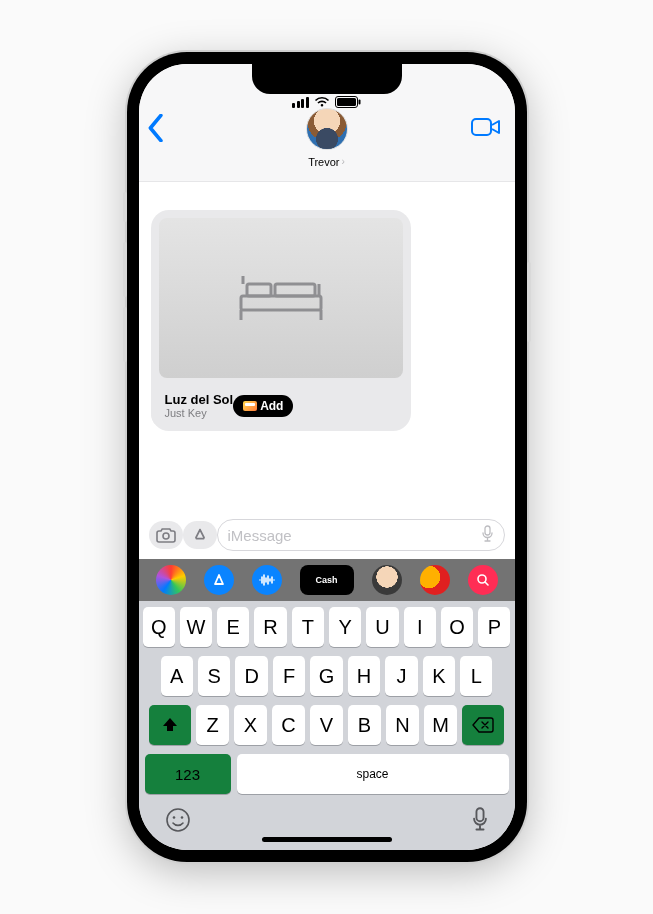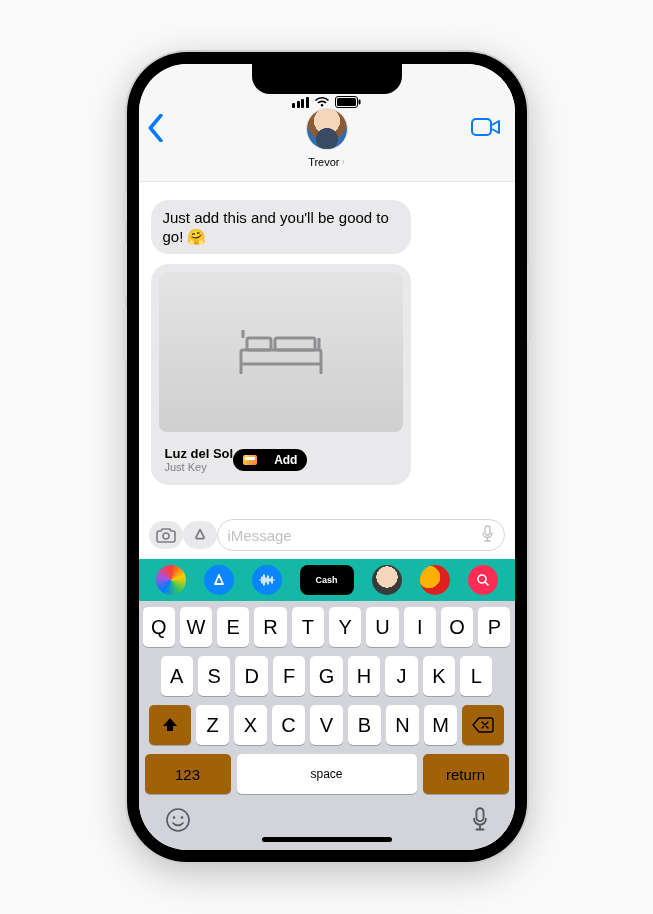--- a/index.html
+++ b/index.html
@@ -56,42 +56,42 @@
   
   .conv { flex: 1; background:#fff; padding: 18px 12px 4px; overflow:hidden; }
   .bubble { max-width: 260px; background:#e9e9eb; color:#000; border-radius:18px; padding:8px 12px; font-size:15px; line-height:1.28; position:relative; }
   .bubble .emoji{ font-size:15px; }
 
   .attachment { margin-top:10px; width:260px; background:#e9e9eb; border-radius:18px; overflow:hidden; position:relative; }
   .attach-img { height:160px; background:linear-gradient(180deg,#e4e4e4,#cfcfcf); margin:8px; border-radius:8px; display:flex; align-items:center; justify-content:center; }
   .attach-foot { display:flex; align-items:center; justify-content:flex-start; padding:6px 14px 12px; }
   .attach-title { font-size:13px; font-weight:600; }
   .attach-sub { font-size:11px; color:#7d7d80; }
-  .add-pill { background:#000; color:#fff; border-radius:14px; padding:4px 10px; font-size:12px; font-weight:600; display:flex; align-items:center; gap:17px; }
+  .add-pill { background:#000; color:#fff; border-radius:14px; padding:4px 10px; font-size:12px; font-weight:600; display:flex; align-items:center; gap:3px; }
   .wallet-icon { width:14px; height:10px; border-radius:2px; background:linear-gradient(135deg,#ffd84d,#ff7a3c); position:relative; }
   .wallet-icon::after{content:"";position:absolute;inset:2px 2px auto 2px;height:3px;background:#fff;border-radius:1px;}
   .tail{ position:absolute; left:-4px; bottom:4px; width:12px; height:12px; background:#e9e9eb; border-bottom-right-radius:12px; transform:rotate(20deg); }
 
   
   .input-row { display:flex; align-items:center; gap:0; padding:6px 10px 8px; background:#fff; }
   .circ-btn { width:34px; height:28px; background:#e9e9eb; border-radius:16px; display:flex; align-items:center; justify-content:center; color:#7d7d83; }
   .msg-field { flex:1; height:32px; border:1px solid #d7d7db; border-radius:16px; display:flex; align-items:center; padding:0 10px; color:#c1c1c5; font-size:15px; justify-content:space-between; }
   .msg-field .mic{ color:#bdbdc1; }
 
   
-  .app-strip { background:#14b8a6; display:flex; align-items:center; justify-content:space-around; padding:6px 8px; }
+  .app-strip { background:#737373; display:flex; align-items:center; justify-content:space-around; padding:6px 8px; }
   .app-dot { width:30px; height:30px; border-radius:50%; display:flex; align-items:center; justify-content:center; font-size:14px; color:#fff; }
 
   
   .kbd { background:#d2d4d9; padding:6px 4px 8px; }
   .krow { display:flex; justify-content:center; gap:5px; margin-bottom:9px; }
   .key { background:#fff; border-radius:5px; box-shadow:0 1px 0 #9da0a6; height:40px; display:flex; align-items:center; justify-content:center; font-size:20px; }
   .key.letter { flex:1; max-width:33px; min-width:30px; }
   .krow.r2 { padding:0 18px; }
-  .key.fn { background:#a16207; flex:0 0 42px; font-size:15px; }
+  .key.fn { background:#15803d; flex:0 0 42px; font-size:15px; }
   .key.fn.wide { flex:0 0 86px; font-size:15px; }
   .key.space { flex:1; font-size:12px; }
   .krow.r4 { padding:0 2px; gap:6px; }
 
   .kbd-bottom { display:flex; align-items:center; justify-content:space-between; padding:4px 22px 0; color:#57585c; }
   .kbd-bottom svg{ display:block; }
 
   .home-ind { width:130px; height:5px; background:#000; border-radius:3px; margin:4px auto 0; }
 </style>
 </head>
@@ -145,23 +145,20 @@
       </div>
       <span class="nav-video">
         <svg width="30" height="22" viewBox="0 0 30 20">
             <rect x="1" y="2" width="19" height="16" rx="4" stroke="#007aff" stroke-width="2" fill="none"></rect>
             <path d="M21 8l7-4v12l-7-4" stroke="#007aff" stroke-width="2" fill="none" stroke-linejoin="round"></path>
           </svg>
       </span>
     </div>
 
     <div class="conv">
-      <div class="bubble">
-        <span>Just add this and you'll be good to go! </span><span class="emoji">🤗</span>
-      </div>
 
       <div class="attachment">
         <div class="tail"></div>
         <div class="attach-img">
           <svg width="88" height="56" viewBox="0 0 88 56">
             <rect x="4" y="26" width="80" height="14" rx="2" fill="none" stroke="#8f8f92" stroke-width="3"></rect>
             <path d="M4 40v10M84 40v10" stroke="#8f8f92" stroke-width="3"></path>
             <rect x="10" y="14" width="24" height="12" rx="2" fill="none" stroke="#8f8f92" stroke-width="3"></rect>
             <rect x="38" y="14" width="40" height="12" rx="2" fill="none" stroke="#8f8f92" stroke-width="3"></rect>
             <path d="M6 14V6M82 14v12" stroke="#8f8f92" stroke-width="3"></path>
@@ -271,23 +268,20 @@
             </svg>
         </div>
       </div>
       <div class="krow r4">
         <div class="key fn wide">
             <span>123</span>
           </div>
         <div class="key space">
             <span>space</span>
           </div>
-        <div class="key fn wide">
-            <span>return</span>
-          </div>
       </div>
       <div class="kbd-bottom">
         <span>
           <svg width="26" height="26" viewBox="0 0 26 26">
               <circle cx="13" cy="13" r="11" stroke="#57585c" stroke-width="1.6" fill="none"></circle>
               <circle cx="9" cy="10.5" r="1.3" fill="#57585c"></circle>
               <circle cx="17" cy="10.5" r="1.3" fill="#57585c"></circle>
               <path d="M8 16c1.3 1.6 3 2.4 5 2.4s3.7-.8 5-2.4" stroke="#57585c" stroke-width="1.6" fill="none" stroke-linecap="round"></path>
             </svg>
         </span>

